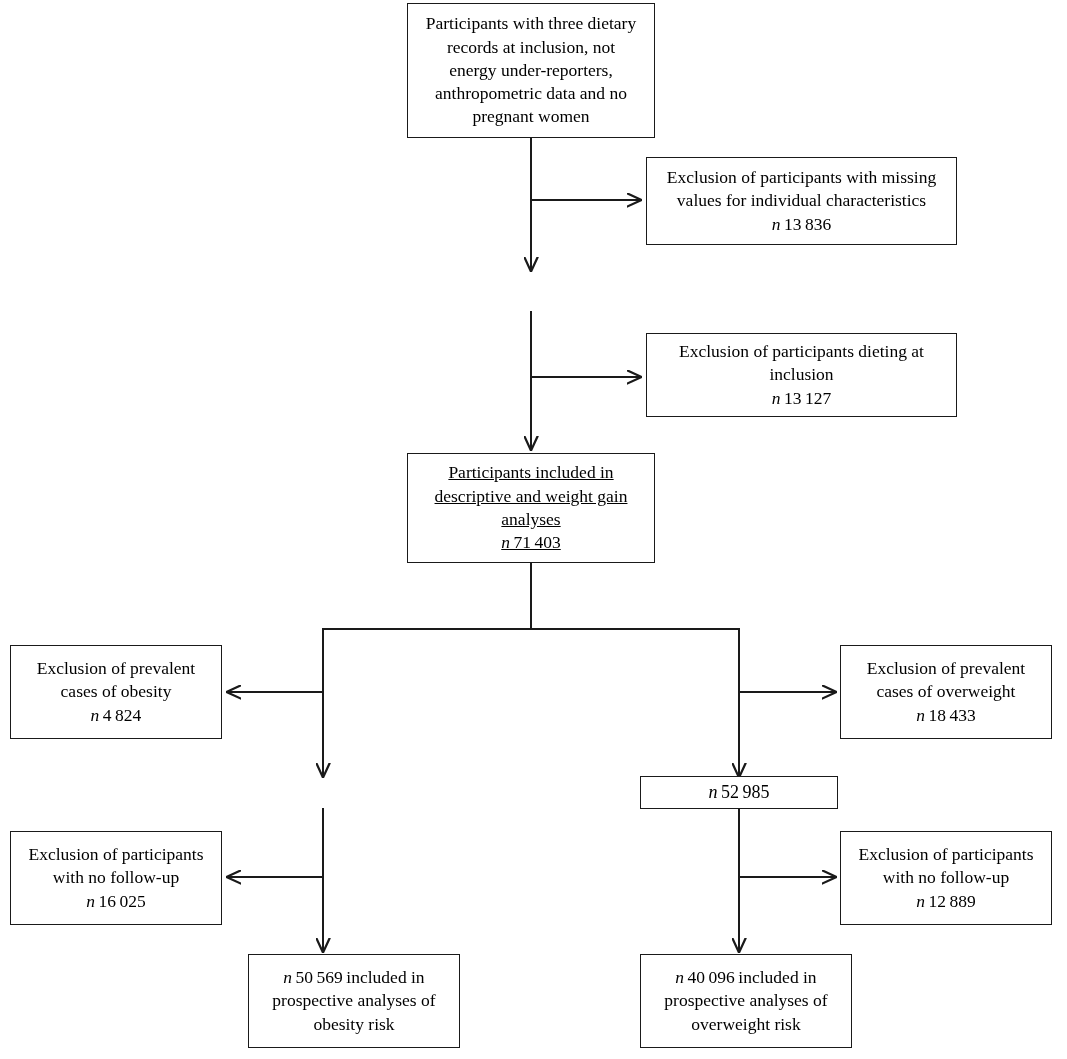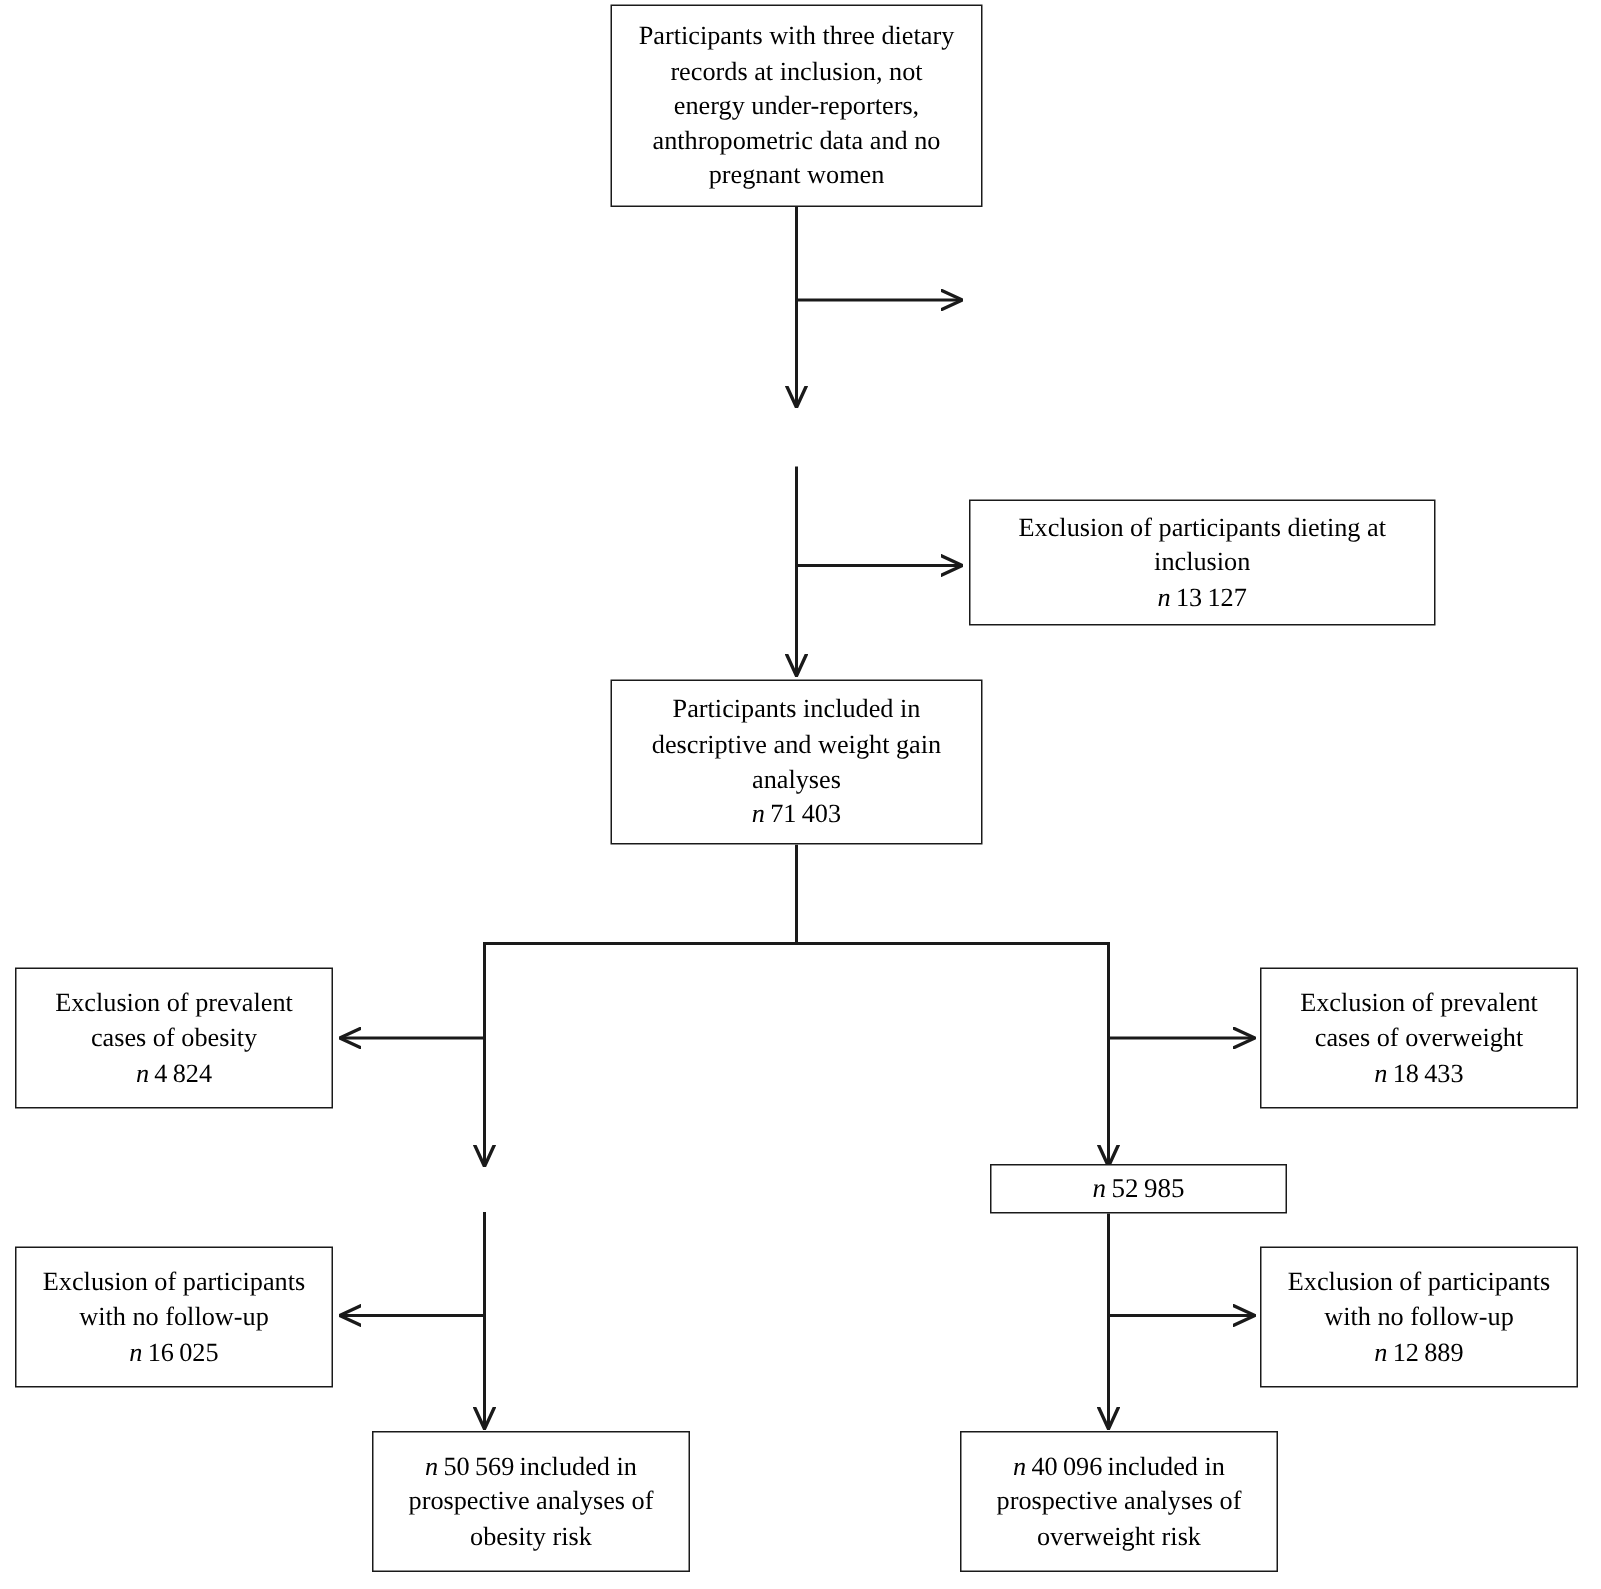--- a/index.html
+++ b/index.html
@@ -88,40 +88,43 @@
 
       <line x1="739" y1="808" x2="739" y2="952" marker-end="url(#arrow)"></line>
       <line x1="739" y1="877" x2="836" y2="877" marker-end="url(#arrow)"></line>
     </g>
   </svg>
 
   <div class="node" style="left:407px; top:3px; width:248px; height:135px;">
     <span class="txt">Participants with three dietary<br>records at inclusion, not<br>energy under-reporters,<br>anthropometric data and no<br>pregnant women</span>
   </div>
 
+  <div class="node" style="left:646px; top:157px; width:311px; height:88px;">
+    <span class="txt">Exclusion of participants with missing<br>values for individual characteristics<br><span class="it">n</span> 13 836</span>
+  </div>
 
 
   <div class="node" style="left:646px; top:333px; width:311px; height:84px;">
     <span class="txt">Exclusion of participants dieting at<br>inclusion<br><span class="it">n</span> 13 127</span>
   </div>
 
-  <div class="node" style="left:407px; top:453px; width:248px; height:110px;">
+  <div class="node" style="left:407px; top:453px; width:248px; height:110px;text-decoration:underline;">
     <span class="txt">Participants included in<br>descriptive and weight gain<br>analyses<br><span class="it">n</span> 71 403</span>
   </div>
 
   <div class="node" style="left:10px; top:645px; width:212px; height:94px;">
     <span class="txt">Exclusion of prevalent<br>cases of obesity<br><span class="it">n</span> 4 824</span>
   </div>
 
   <div class="node" style="left:840px; top:645px; width:212px; height:94px;">
     <span class="txt">Exclusion of prevalent<br>cases of overweight<br><span class="it">n</span> 18 433</span>
   </div>
 
 
-  <div class="node single" style="left:640px; top:776px; width:198px; height:33px;margin-left:20px;">
+  <div class="node single" style="left:640px; top:776px; width:198px; height:33px;">
     <span class="txt"><span class="it">n</span> 52 985</span>
   </div>
 
   <div class="node" style="left:10px; top:831px; width:212px; height:94px;">
     <span class="txt">Exclusion of participants<br>with no follow-up<br><span class="it">n</span> 16 025</span>
   </div>
 
   <div class="node" style="left:840px; top:831px; width:212px; height:94px;">
     <span class="txt">Exclusion of participants<br>with no follow-up<br><span class="it">n</span> 12 889</span>
   </div>

